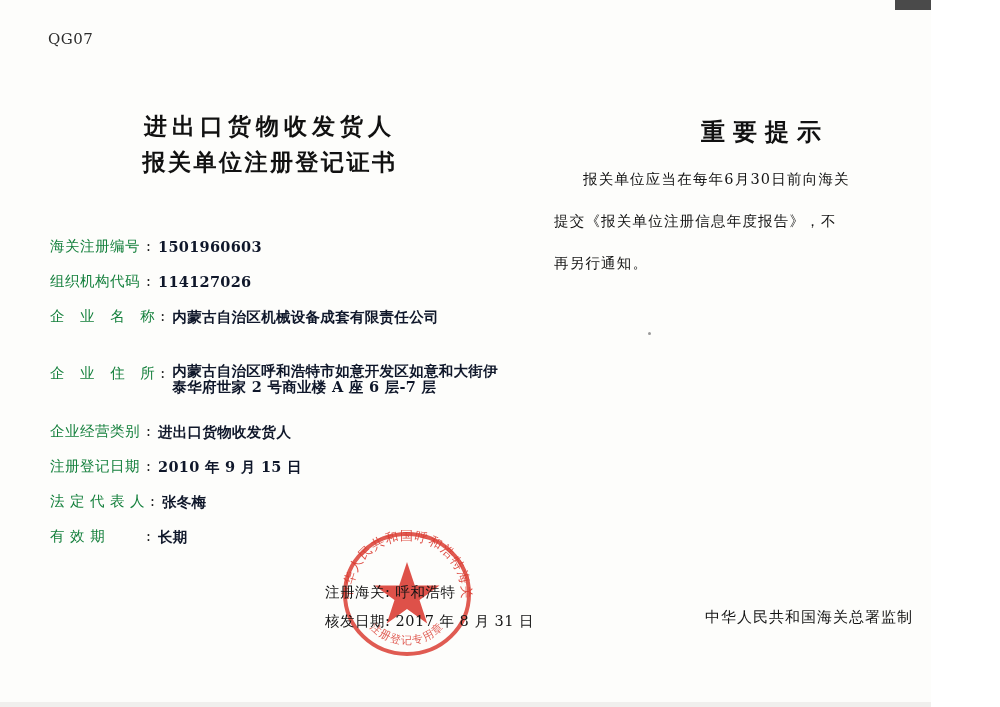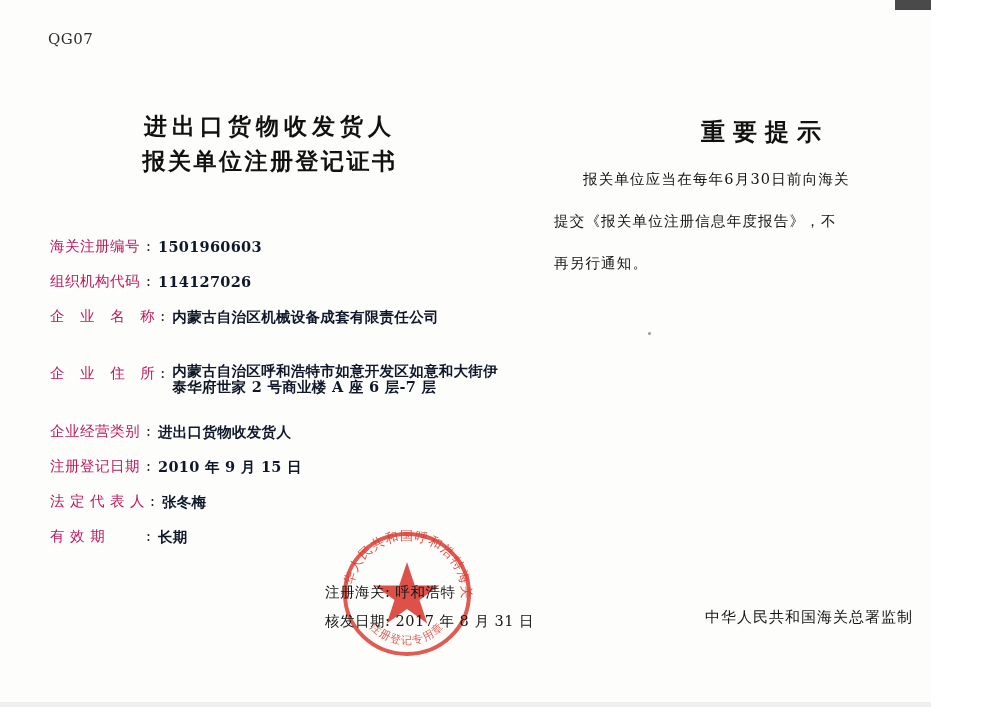--- a/index.html
+++ b/index.html
@@ -56,39 +56,38 @@
     width: 420px;
     text-align: center;
     font-size: 23px;
     line-height: 36px;
     letter-spacing: 5px;
     font-weight: 600;
     color: #111111;
   }
   .left-title .l2 {
     letter-spacing: 2.5px;
-    font-family: Liberation Serif, serif;
   }
 
   .fields {
     position: absolute;
     left: 50px;
     top: 236px;
     width: 460px;
   }
   .field-row {
     display: flex;
     align-items: flex-start;
     margin-bottom: 14px;
     font-size: 14.5px;
     line-height: 21px;
   }
   .field-label {
     flex: 0 0 96px;
-    color: #be185d;
+    color: #15803d;
     letter-spacing: 0.5px;
     white-space: nowrap;
   }
   .field-label.sp1 { letter-spacing: 0.5px; }
   .field-label.sp2 { letter-spacing: 5.5px; }
   .field-colon {
     flex: 0 0 12px;
     text-align: left;
   }
   .field-value {

